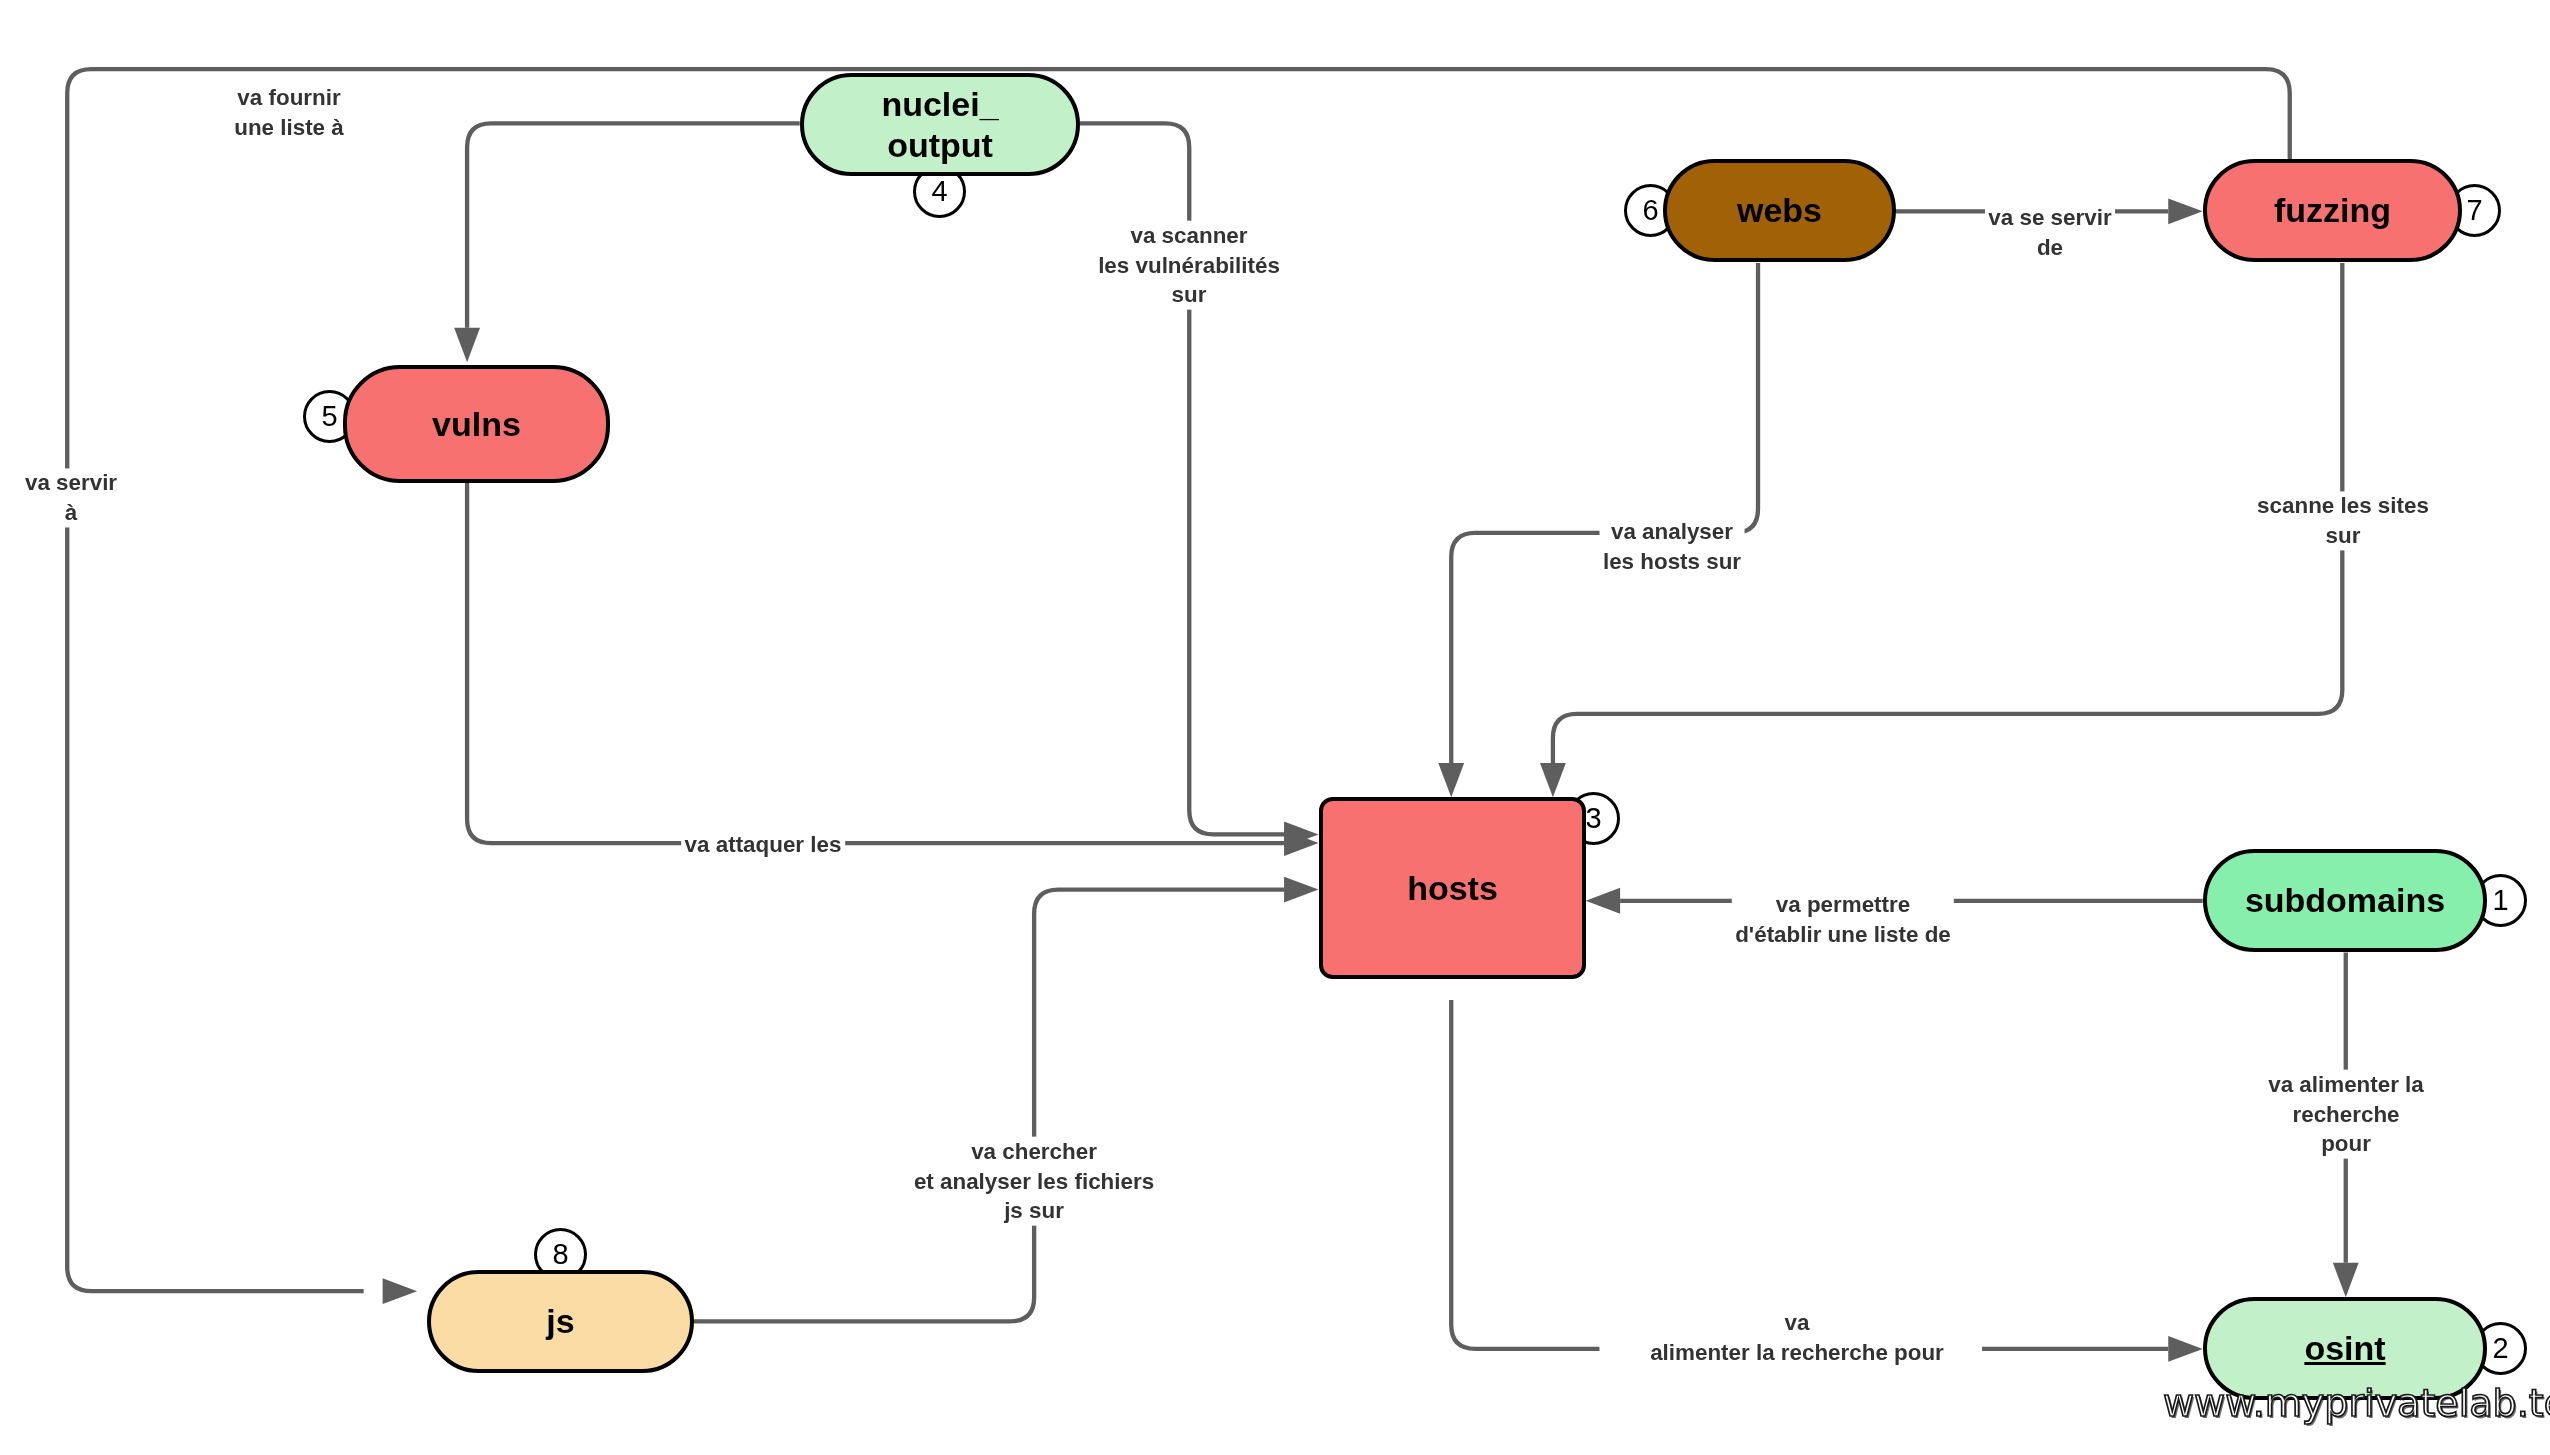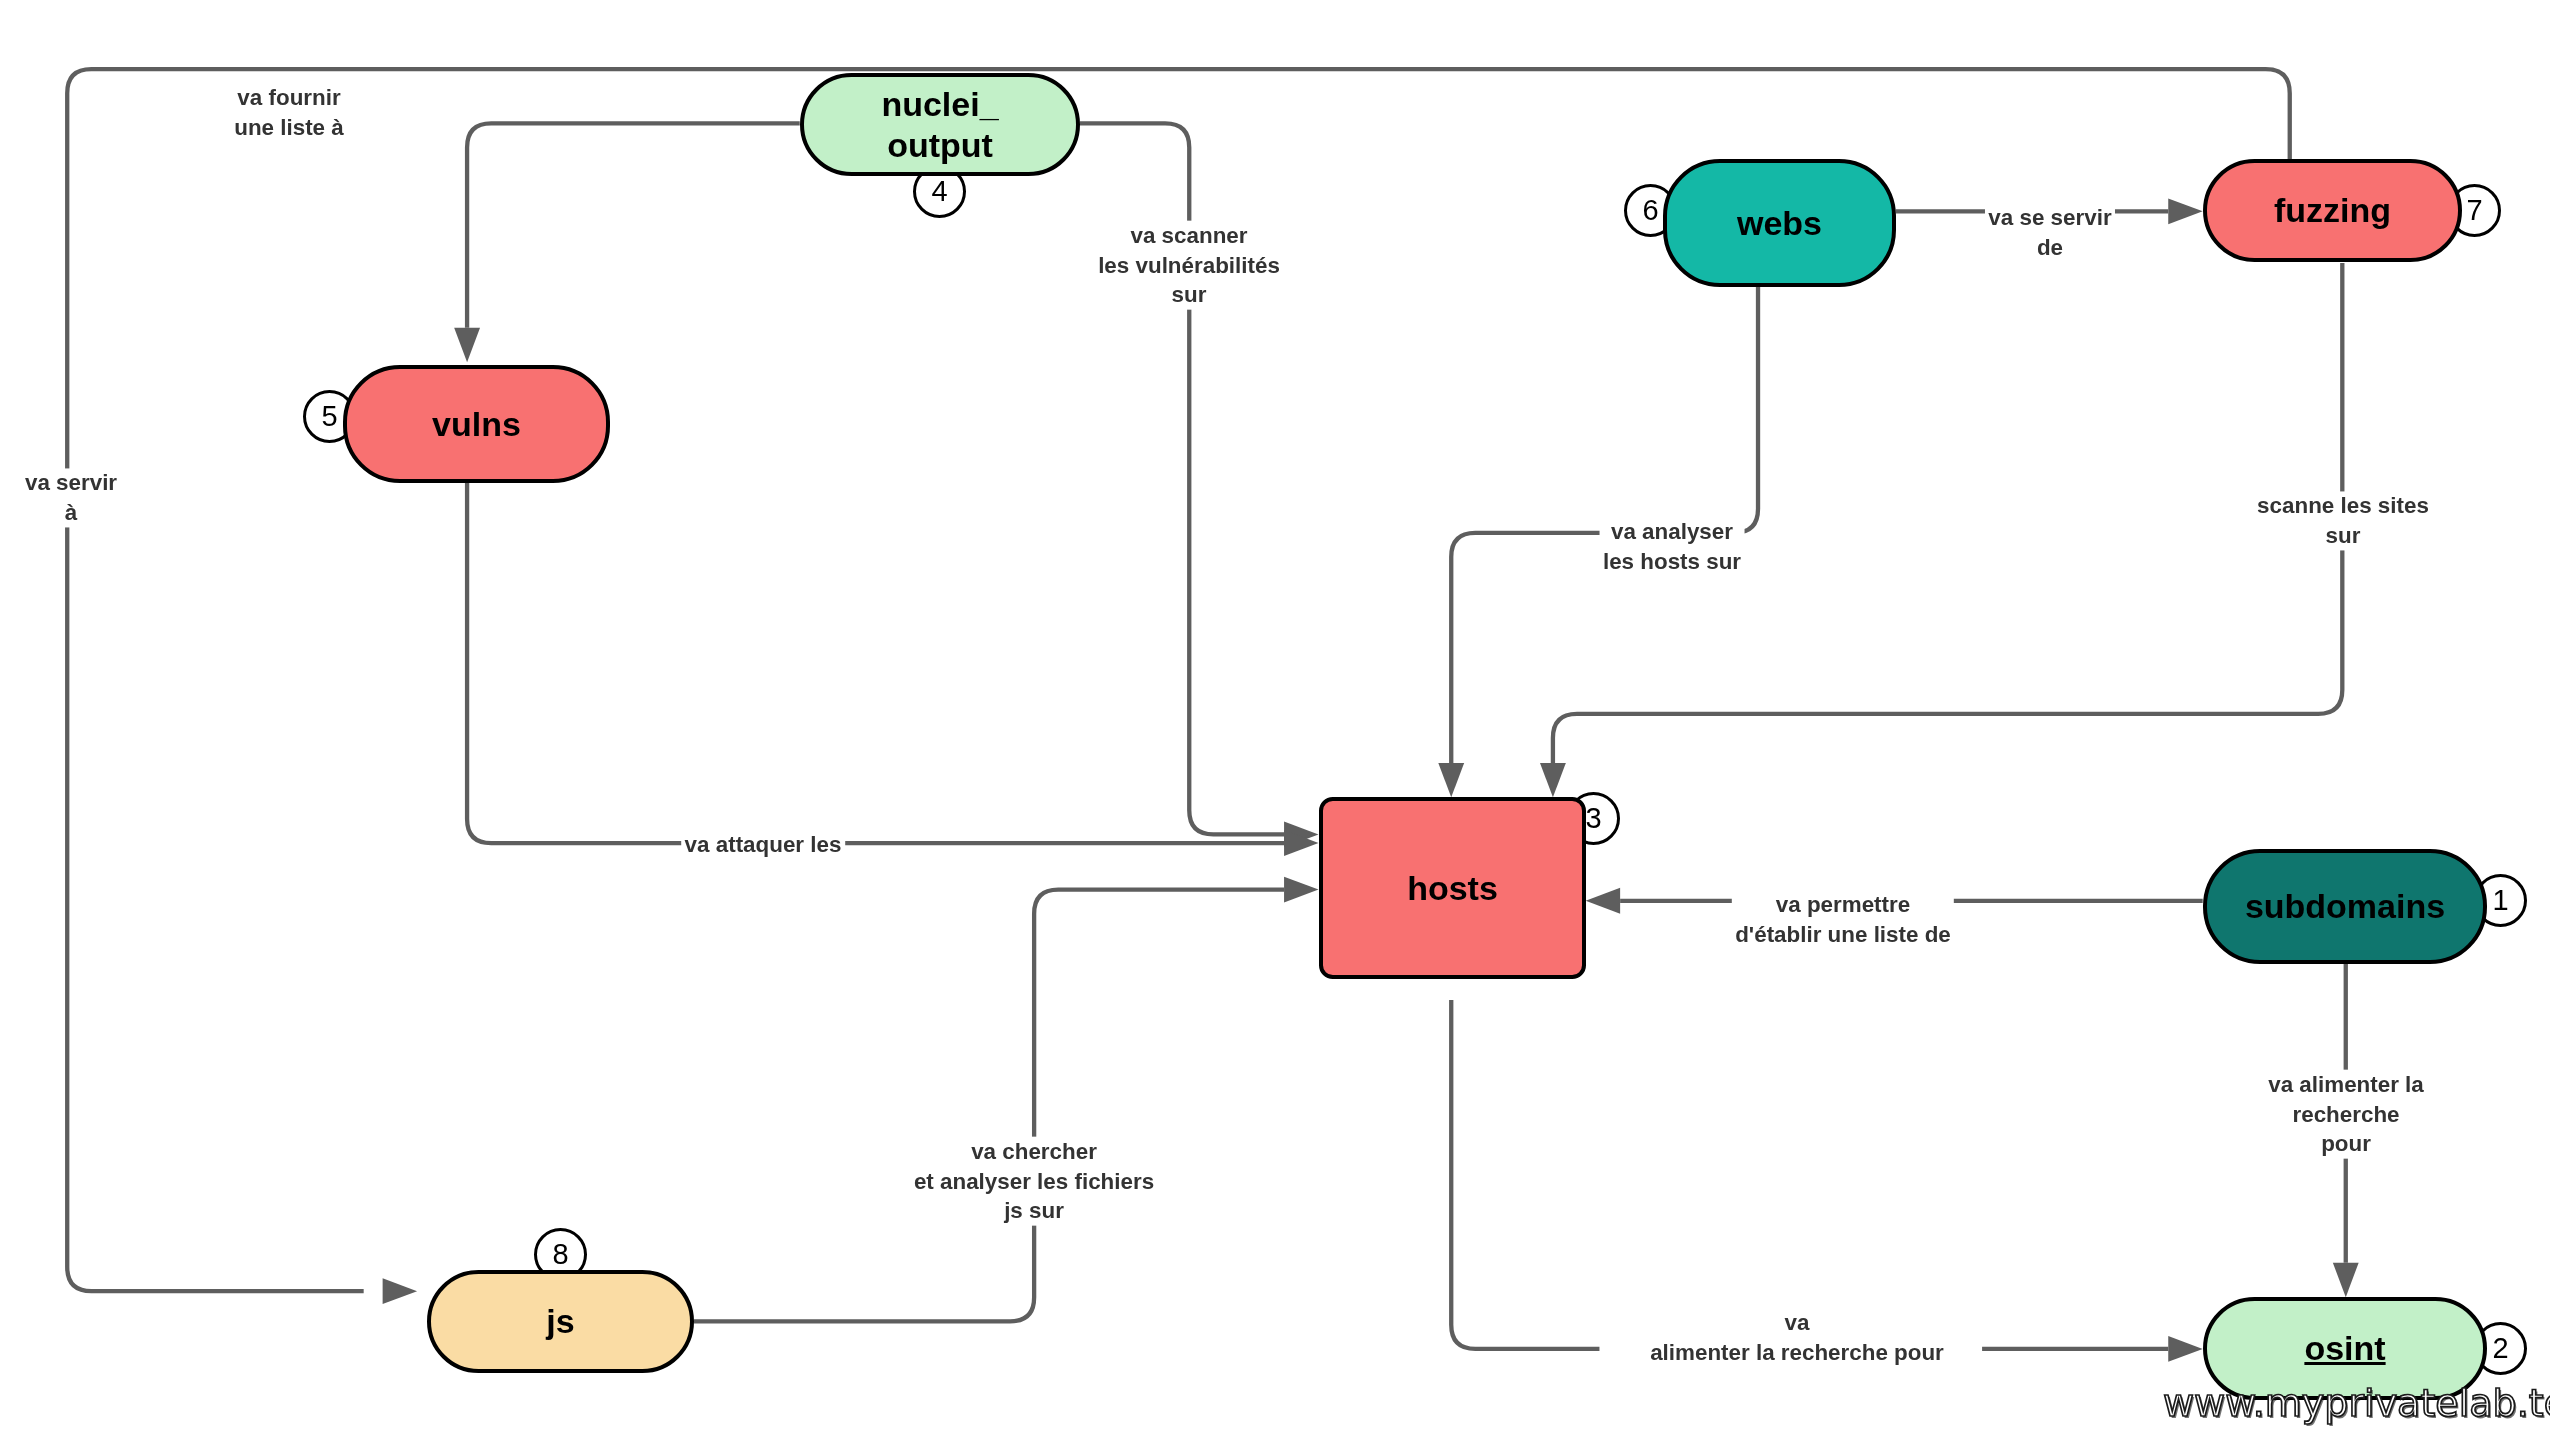--- a/index.html
+++ b/index.html
@@ -141,39 +141,39 @@
       </div>
       <div class="badge" style="width: 53px; height: 53px; font-size: 29px; left: 913px; top: 165px;">
         <span>4</span>
       </div>
       <div class="node pill" style="left: 343px; top: 365px; width: 267px; height: 118px; background: rgb(248, 113, 113); font-size: 34px; border-radius: 57px;">
         <span class="node-label">vulns</span>
       </div>
       <div class="badge" style="width: 53px; height: 53px; font-size: 29px; left: 303px; top: 390px;">
         <span>5</span>
       </div>
-      <div class="node pill" style="left: 1663px; top: 159px; width: 233px; height: 128px; background: #14b8a6; font-size: 34px; border-radius: 57px;">
+      <div class="node pill" style="left: 1663px; top: 159px; width: 233px; height: 103px; background: #a16207; font-size: 34px; border-radius: 57px;">
         <span class="node-label">webs</span>
       </div>
       <div class="badge" style="width: 53px; height: 53px; font-size: 29px; left: 1624px; top: 184px;">
         <span>6</span>
       </div>
       <div class="node pill" style="left: 2203px; top: 159px; width: 259px; height: 103px; background: rgb(248, 113, 113); font-size: 34px; border-radius: 57px;">
         <span class="node-label">fuzzing</span>
       </div>
       <div class="badge" style="width: 53px; height: 53px; font-size: 29px; left: 2448px; top: 184px;">
         <span>7</span>
       </div>
       <div class="node boxy" style="left: 1319px; top: 797px; width: 267px; height: 182px; background: rgb(248, 113, 113); font-size: 34px;">
         <span class="node-label">hosts</span>
       </div>
       <div class="badge" style="width: 53px; height: 53px; font-size: 29px; left: 1567px; top: 792px;">
         <span>3</span>
       </div>
-      <div class="node pill" style="left: 2203px; top: 849px; width: 284px; height: 115px; background: #0f766e; font-size: 34px; border-radius: 57px;">
+      <div class="node pill" style="left: 2203px; top: 849px; width: 284px; height: 103px; background: #86efac; font-size: 34px; border-radius: 57px;">
         <span class="node-label">subdomains</span>
       </div>
       <div class="badge" style="width: 53px; height: 53px; font-size: 29px; left: 2474px; top: 874px;">
         <span>1</span>
       </div>
       <div class="node pill" style="left: 2203px; top: 1297px; width: 284px; height: 103px; background: rgb(194, 240, 200); font-size: 34px; border-radius: 57px; text-decoration: underline;">
         <span class="node-label">osint</span>
       </div>
       <div class="badge" style="width: 53px; height: 53px; font-size: 29px; left: 2474px; top: 1322px;">
         <span>2</span>

